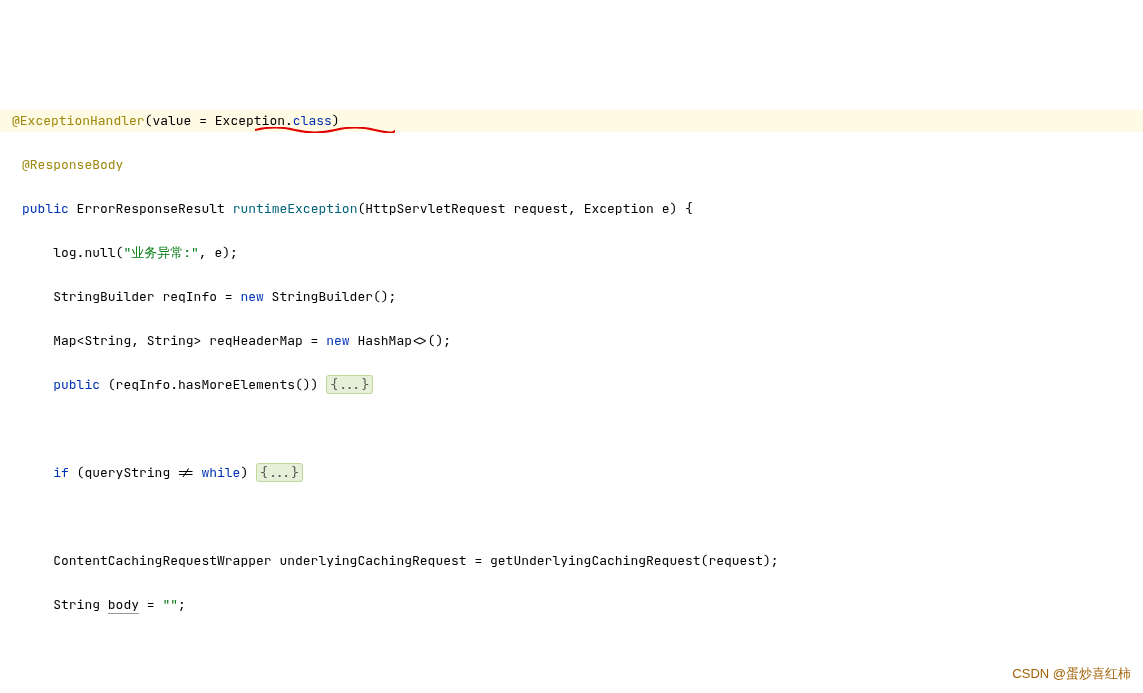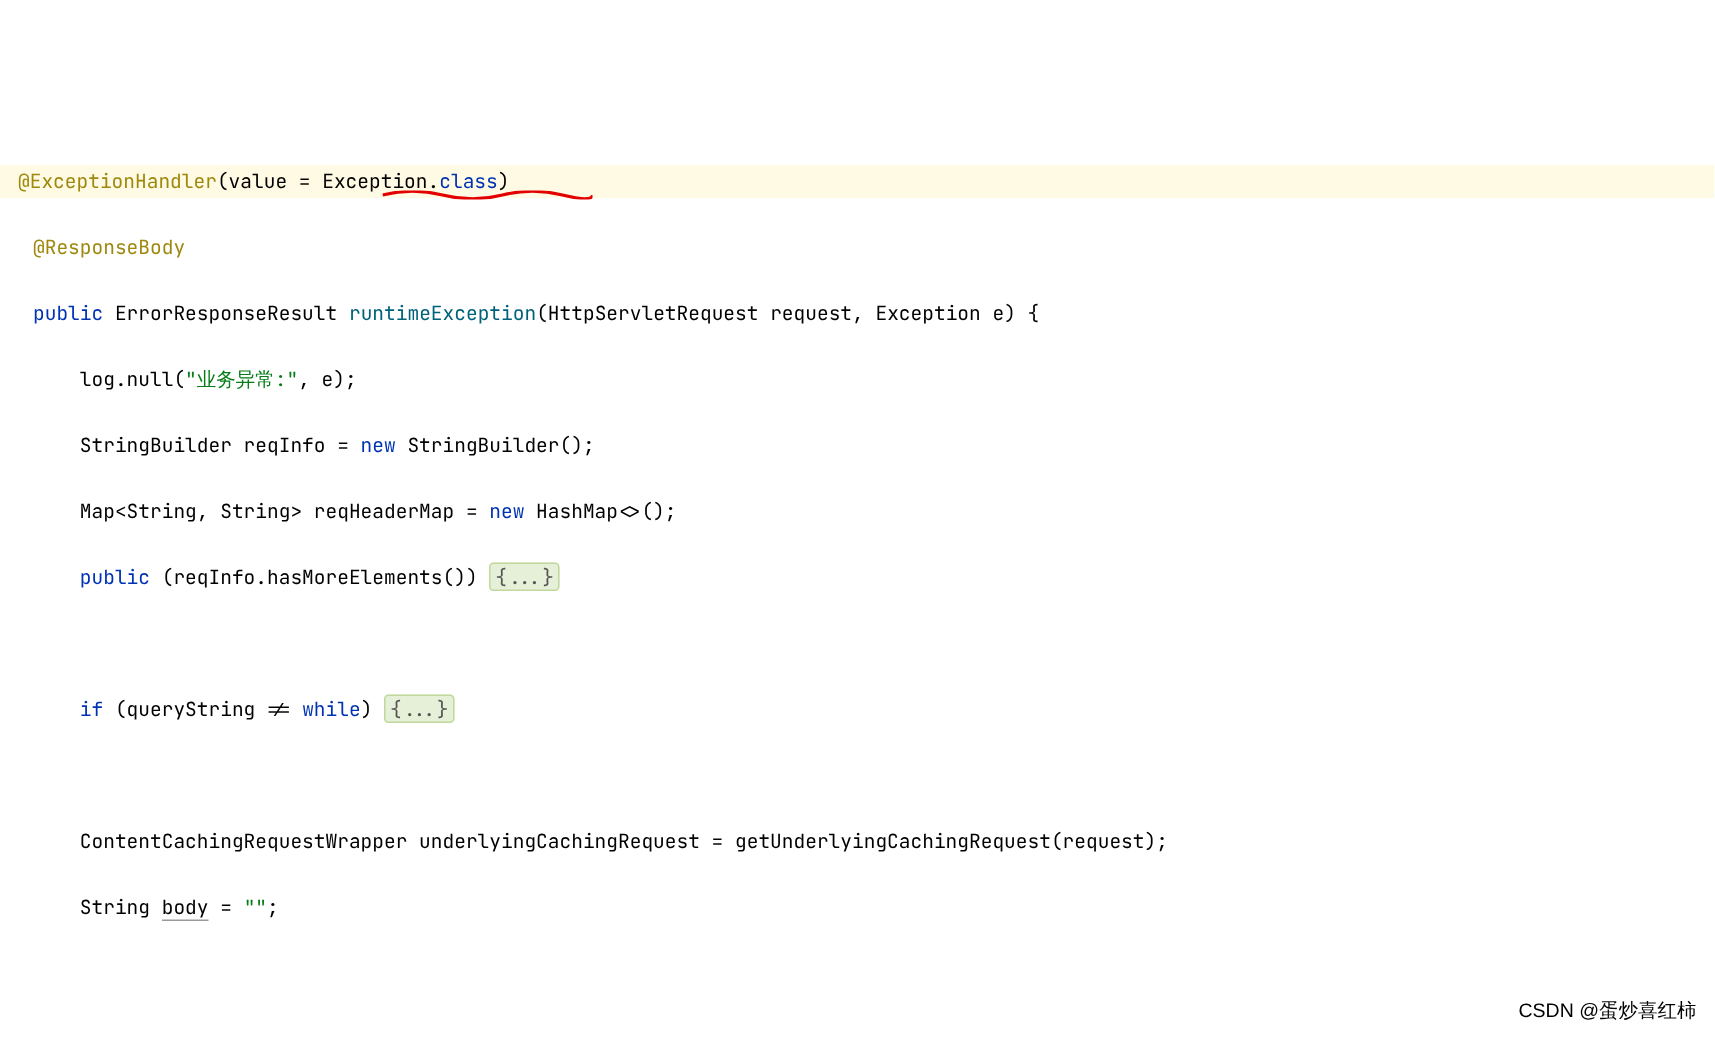--- a/index.html
+++ b/index.html
@@ -41,21 +41,21 @@
       border-bottom: 1px solid #999;
     }
     .red-underline-svg {
       position: absolute;
       pointer-events: none;
     }
     .watermark {
       position: fixed;
       bottom: 8px;
       right: 12px;
-      color: #000000;
+      color: #a16207;
       font-family: sans-serif;
       font-size: 13px;
     }
     .rel { position: relative; display: inline-block; }
   </style>
 </head>
 <body>
 
 
 

